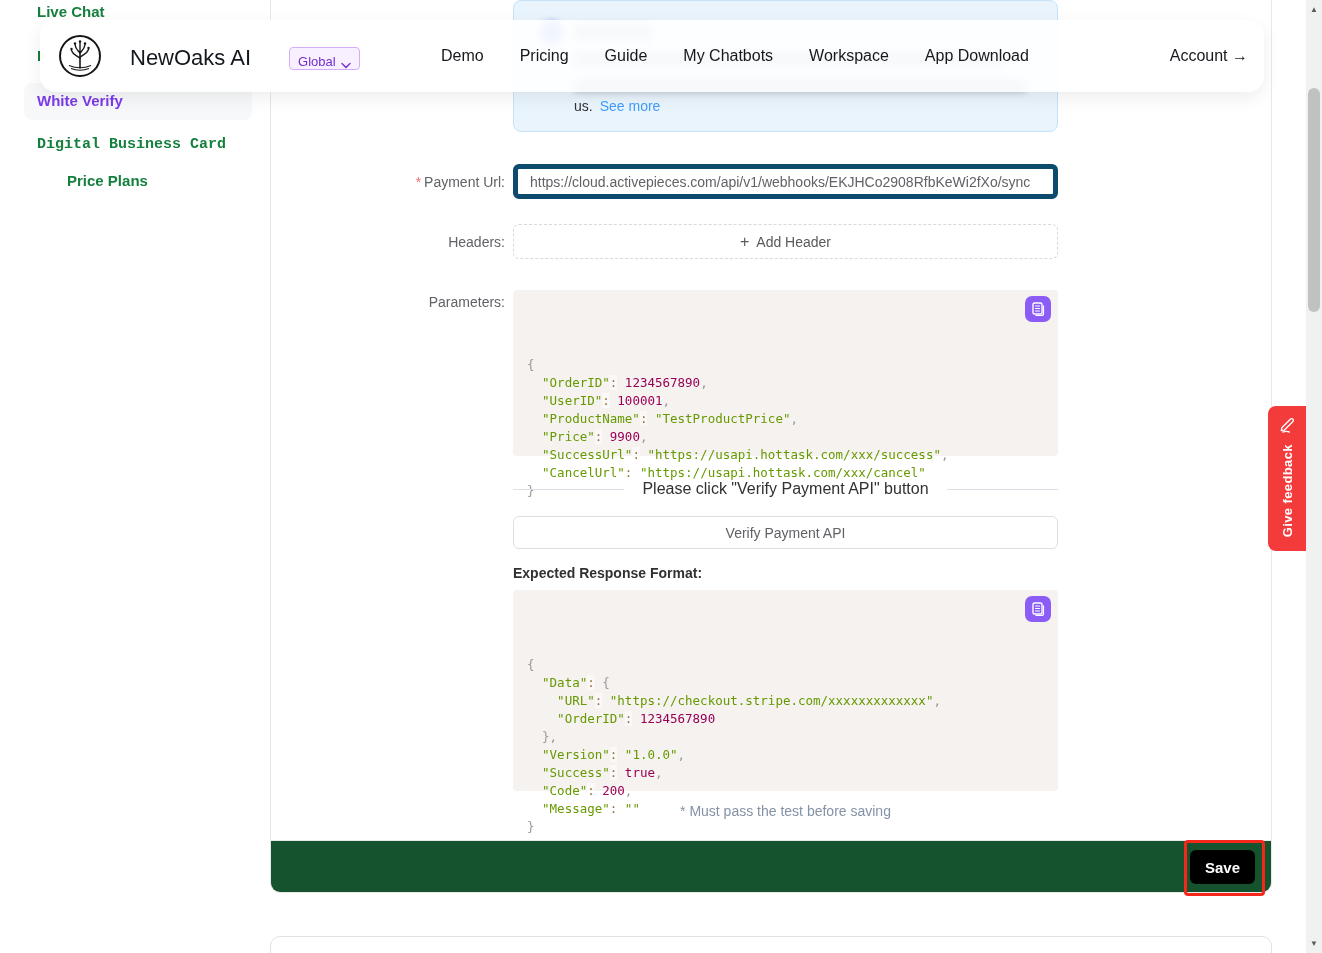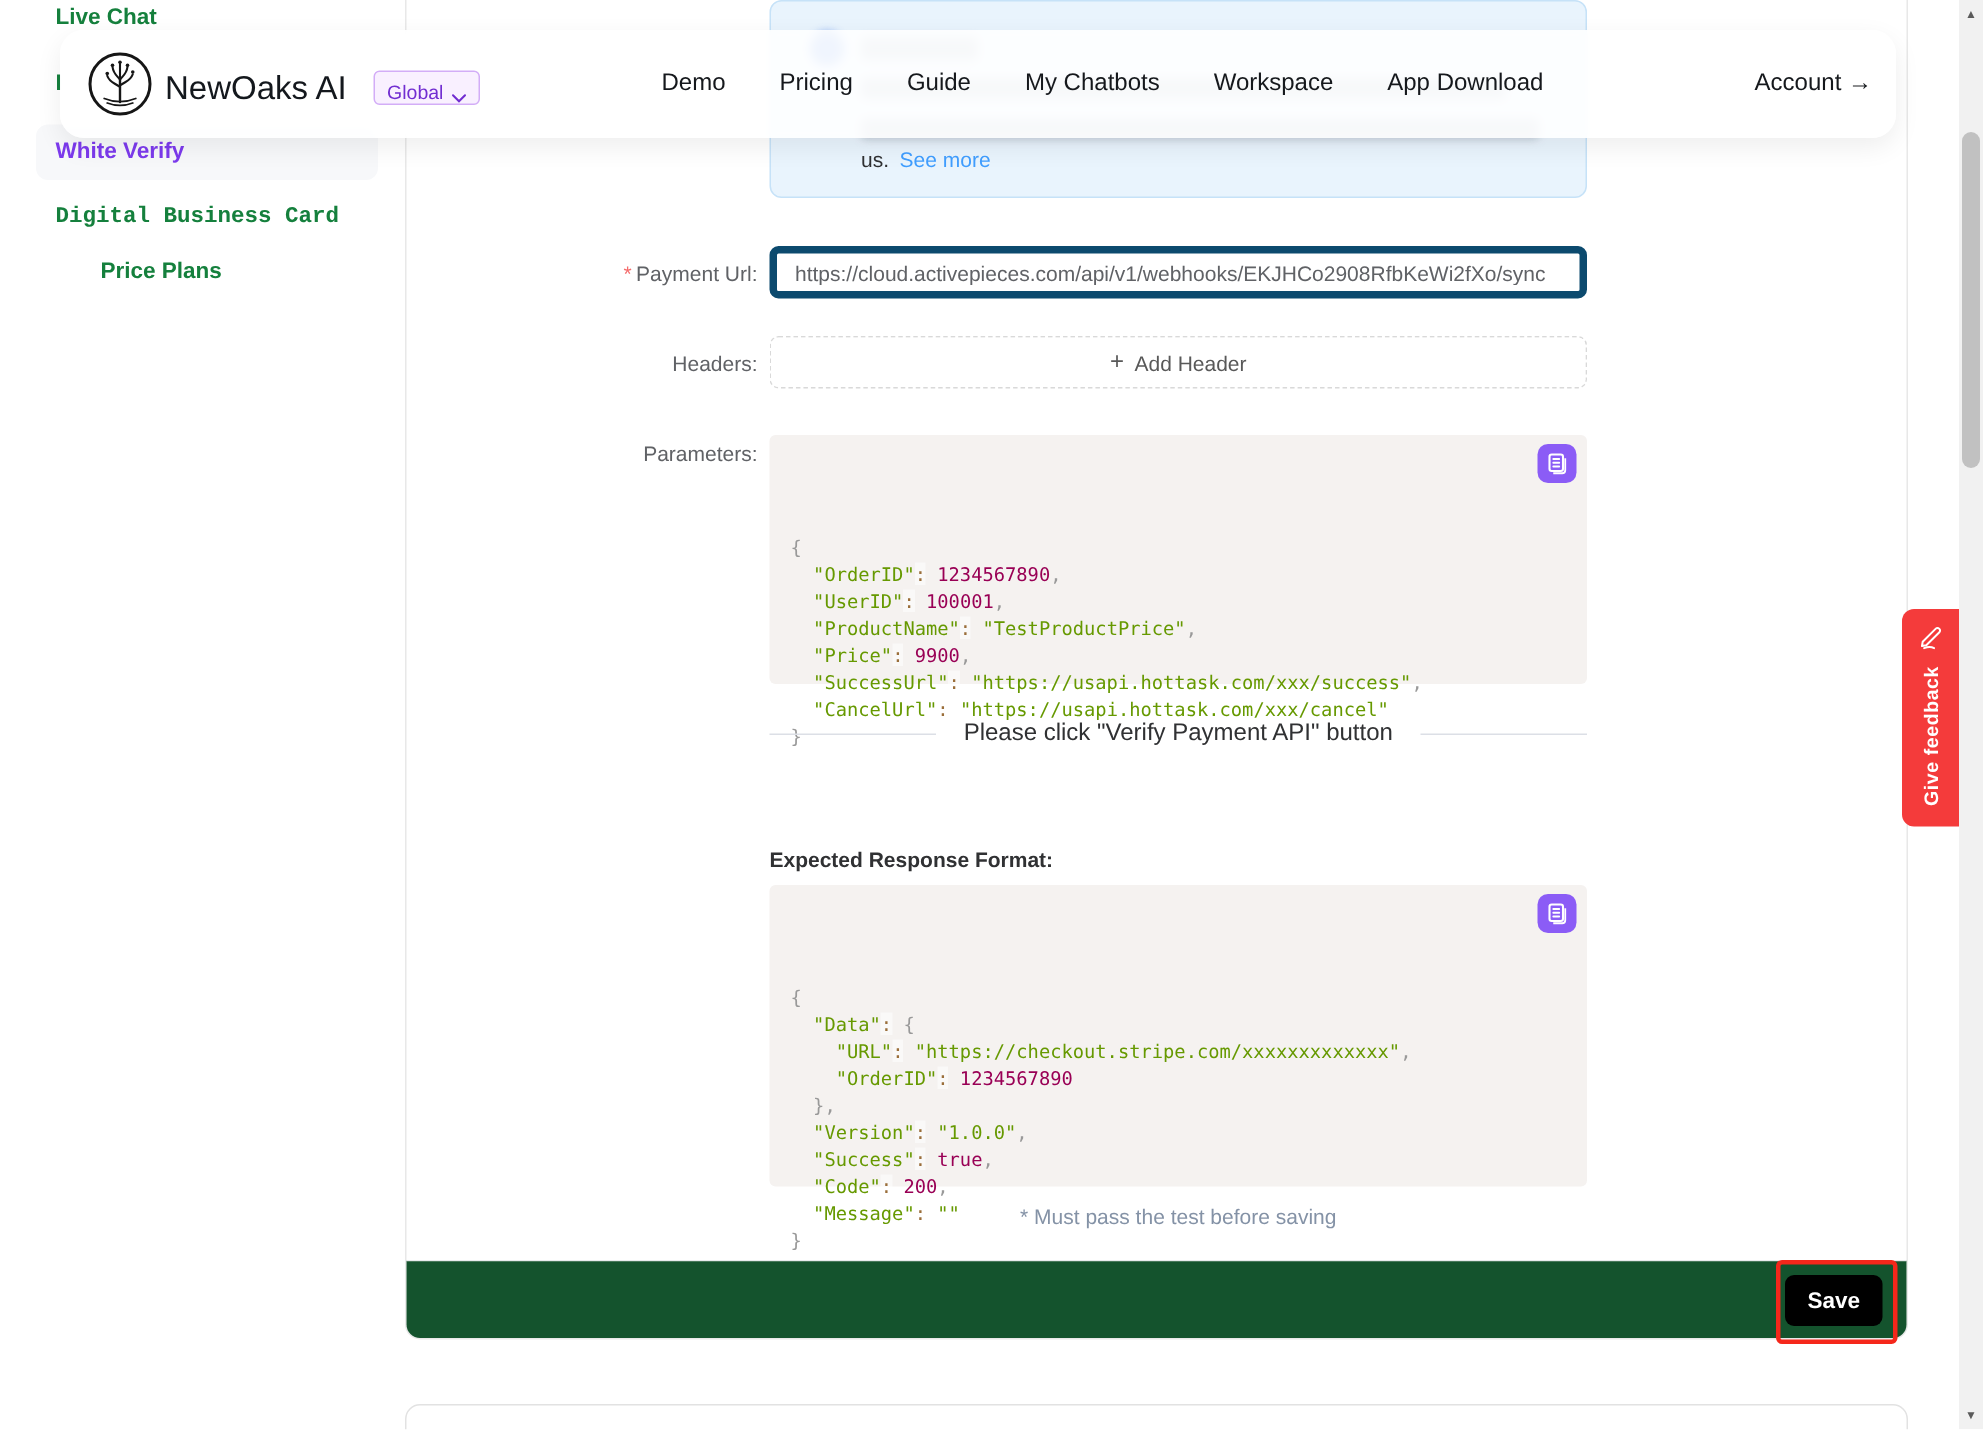--- a/index.html
+++ b/index.html
@@ -32,21 +32,21 @@
   .blur-dot { position:absolute; left:26px; top:20px; width:23px; height:23px; border-radius:50%;
     background:#7ba4f1; filter:blur(3px); opacity:.85; }
   .blur-bar { position:absolute; background:#bcc6d2; filter:blur(3px); border-radius:3px; opacity:.9; }
   .reminder-tail { position:absolute; left:60px; top:97px; font-size:14px; color:#303133; }
   .see-more { color:#409eff; margin-left:7px; cursor:pointer; }
 
   
   .navbar { position:absolute; left:40px; top:20px; width:1224px; height:72px;
     background:rgba(255,255,255,0.87); backdrop-filter:blur(2px); border-radius:16px;
     box-shadow:0 6px 18px rgba(0,0,0,.07); z-index:10; }
-  .brand-wrap { position:absolute; left:18px; top:14px; display:flex; align-items:center; gap:8px; }
+  .brand-wrap { position:absolute; left:18px; top:14px; display:flex; align-items:center; gap:28px; }
   .brand-name { font-size:22px; color:#14181d; font-weight:500; }
   .region-pill { display:flex; align-items:flex-end; gap:5px; height:23px; padding:0 8px; margin-left:10px;
     background:#f9f0ff; border:1px solid #d3adf7; border-radius:4px; color:#722ed1; font-size:13px; cursor:pointer; }
   .nav-links { position:absolute; left:401px; top:0; height:72px; display:flex; align-items:center; gap:36px; }
   .nav-link { font-size:16px; color:#15181c; cursor:pointer; white-space:nowrap;text-align:center; }
   .account-link { position:absolute; right:16px; top:0; height:72px; display:flex; align-items:center;
     font-size:16px; color:#15181c; cursor:pointer; }
 
   
   .form-label { position:absolute; left:280px; width:225px; text-align:right; font-size:14px; color:#606266; z-index:2; }
@@ -141,20 +141,21 @@
       </svg>
     </button>
   <div><span class="tk-pun">{</span></div><div><span>  </span><span class="tk-str">"OrderID"</span><span class="tk-op">:</span><span> </span><span class="tk-num">1234567890</span><span class="tk-pun">,</span></div><div><span>  </span><span class="tk-str">"UserID"</span><span class="tk-op">:</span><span> </span><span class="tk-num">100001</span><span class="tk-pun">,</span></div><div><span>  </span><span class="tk-str">"ProductName"</span><span class="tk-op">:</span><span> </span><span class="tk-str">"TestProductPrice"</span><span class="tk-pun">,</span></div><div><span>  </span><span class="tk-str">"Price"</span><span class="tk-op">:</span><span> </span><span class="tk-num">9900</span><span class="tk-pun">,</span></div><div><span>  </span><span class="tk-str">"SuccessUrl"</span><span class="tk-op">:</span><span> </span><span class="tk-str">"https://usapi.hottask.com/xxx/success"</span><span class="tk-pun">,</span></div><div><span>  </span><span class="tk-str">"CancelUrl"</span><span class="tk-op">:</span><span> </span><span class="tk-str">"https://usapi.hottask.com/xxx/cancel"</span></div><div><span class="tk-pun">}</span></div></div>
 
   <div class="divider-row">
     <div class="divider-line"></div>
     <div class="divider-text">Please click "Verify Payment API" button</div>
     <div class="divider-line"></div>
   </div>
 
+  <button class="verify-btn">Verify Payment API</button>
 
   <div class="response-heading">Expected Response Format:</div>
   <div class="code-block" style="top:590px;height:201px;">
     <button class="copy-btn">
       <svg width="16" height="16" viewBox="0 0 16 16" fill="none">
         <rect x="3" y="2" width="9" height="11" rx="1.5" stroke="#fff" stroke-width="1.4" fill="none"></rect>
         <path d="M5.5 5h4 M5.5 7.5h4 M5.5 10h4" stroke="#fff" stroke-width="1.2" stroke-linecap="round"></path>
         <path d="M13.5 4.5v8a2 2 0 0 1-2 2h-6" stroke="#fff" stroke-width="1.2"></path>
       </svg>
     </button>

